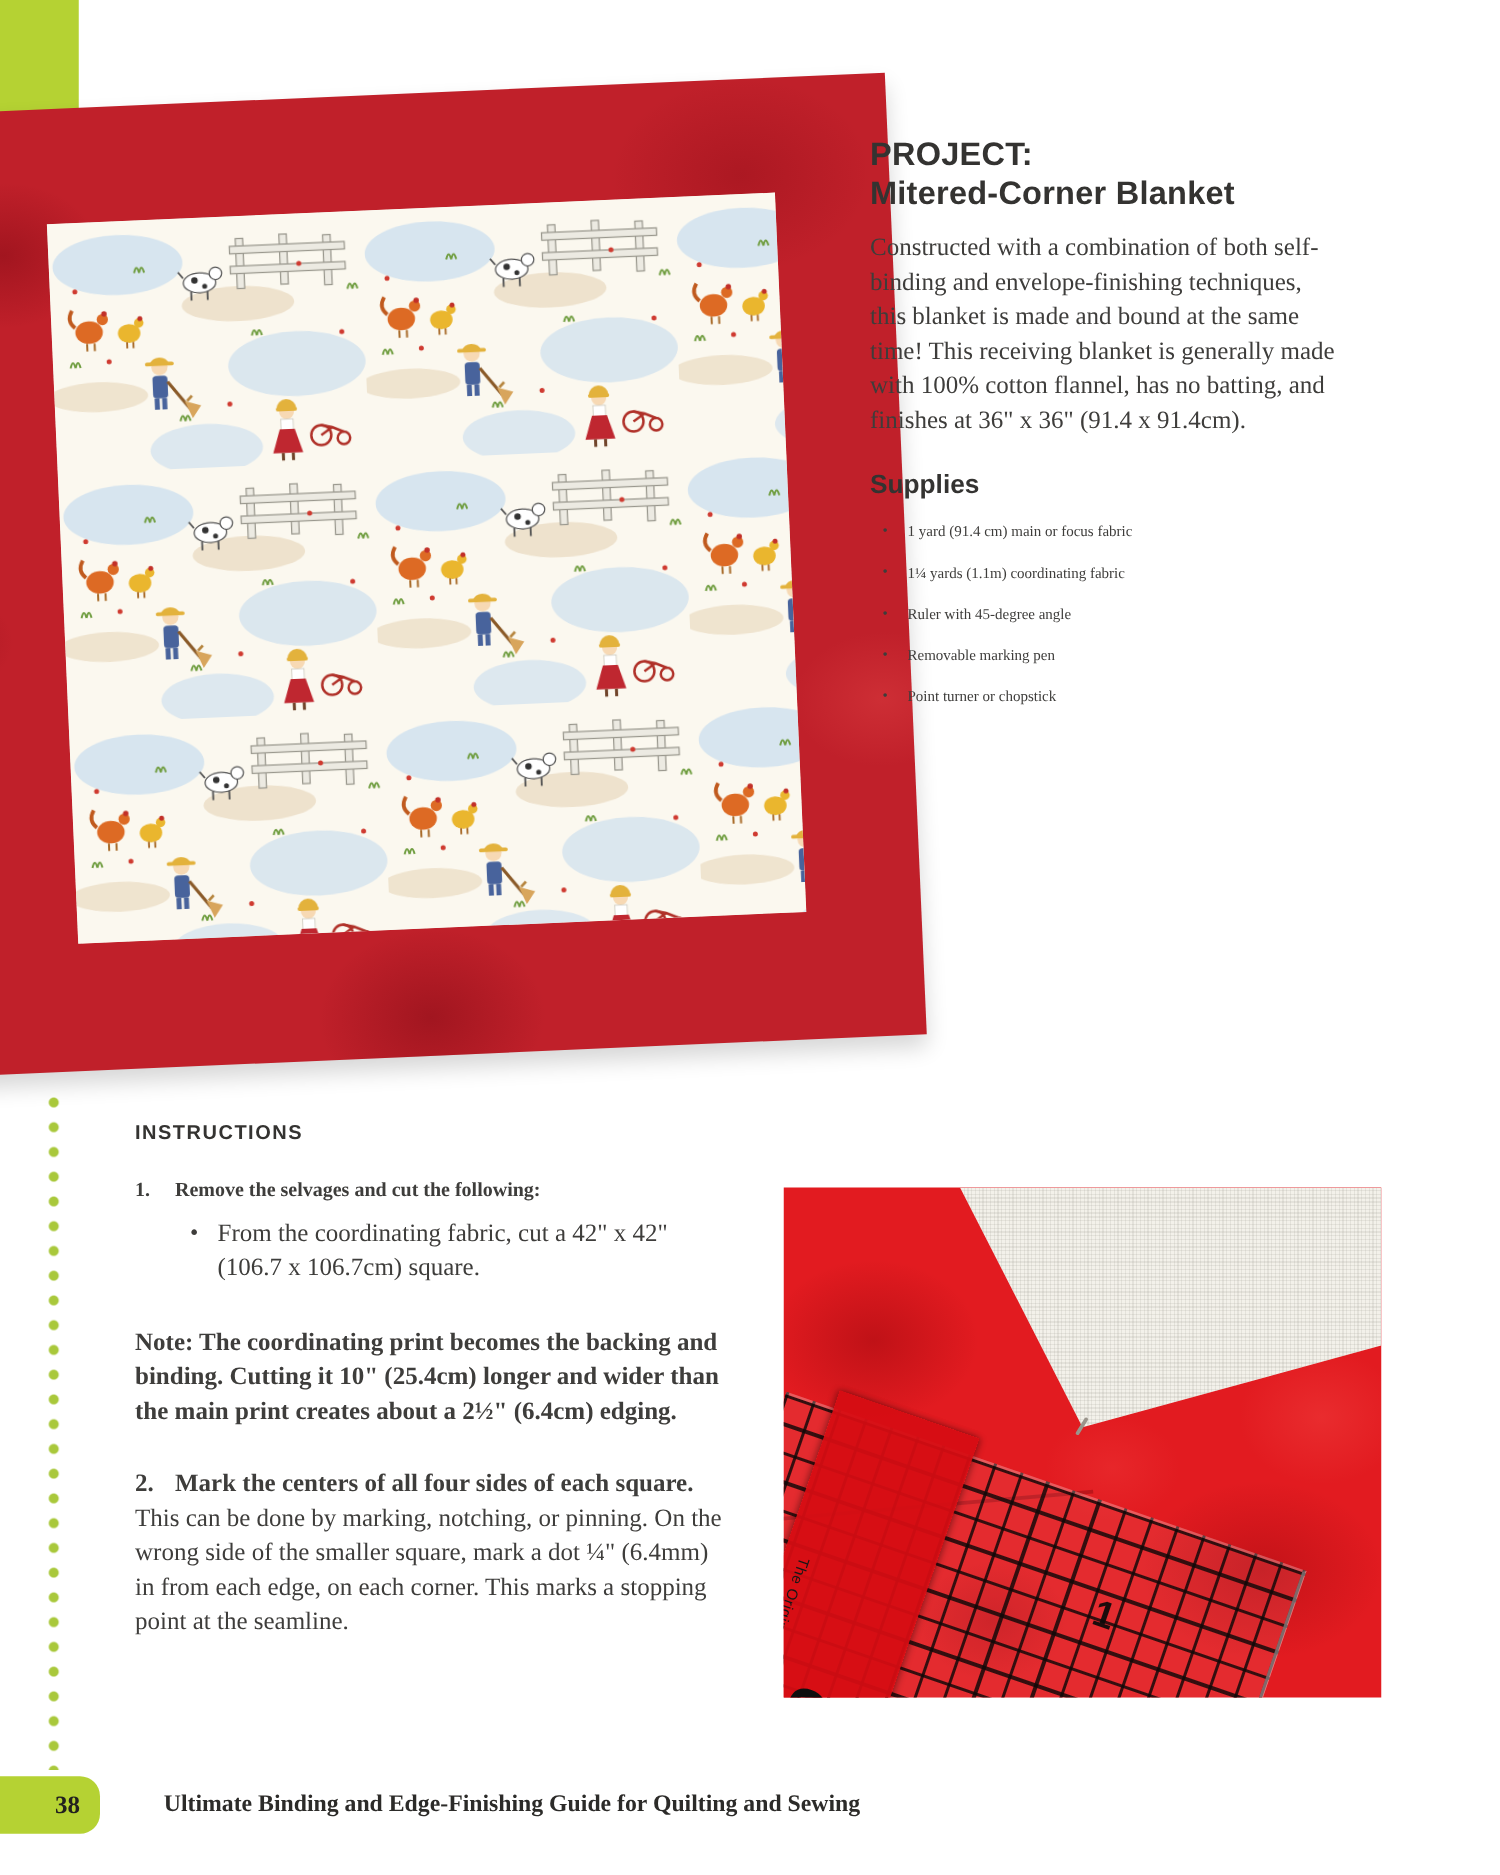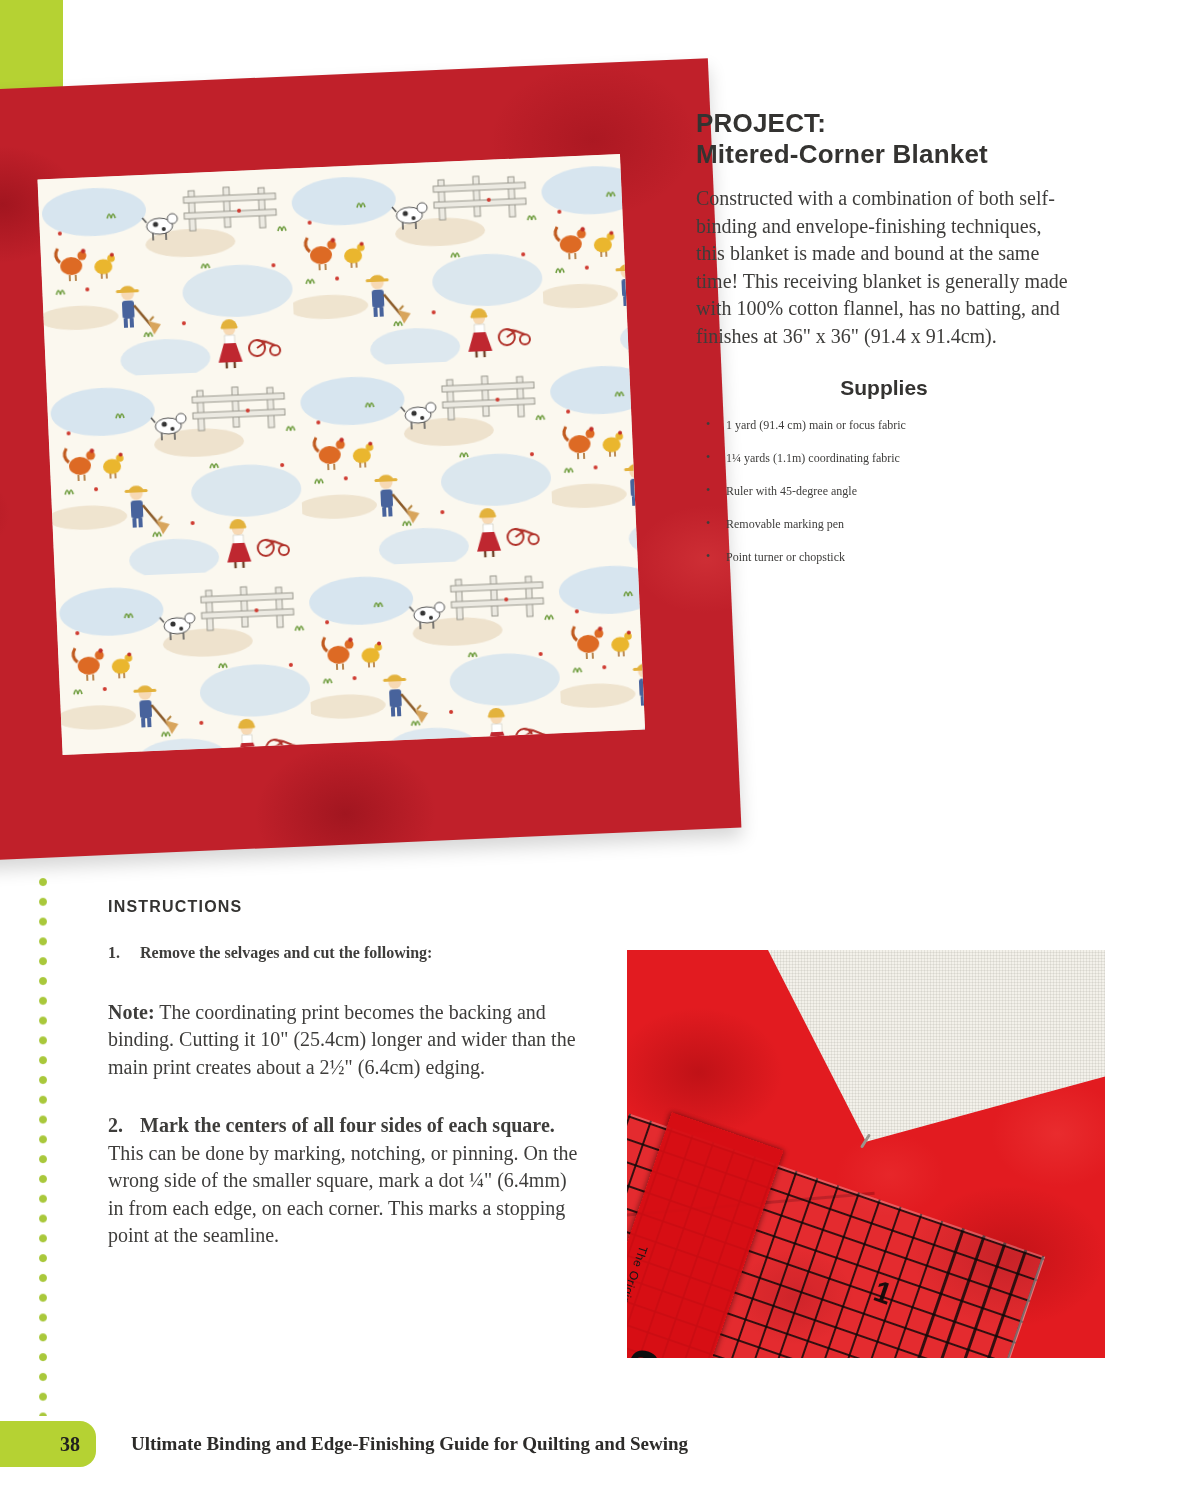--- a/index.html
+++ b/index.html
@@ -38,39 +38,39 @@
   
   .project-col { position: absolute; left: 696px; top: 108px; width: 376px; }
   .project-title {
     margin: 0; font-family: "Liberation Sans", sans-serif; font-weight: 700;
     font-size: 26px; line-height: 31px; color: #343331; letter-spacing: .2px;
   }
   .h-line { display: block; }
   .intro { margin: 15px 0 0; font-size: 20px; line-height: 27.5px; }
   .supplies-h {
     margin: 26px 0 0; font-family: "Liberation Sans", sans-serif; font-weight: 700;
-    font-size: 21px; color: #343331; text-align: center;
+    font-size: 21px; color: #343331;
   }
   .supplies { list-style: none; margin: 12px 0 0; padding: 0; font-size: 12px; }
   .supplies li { position: relative; padding-left: 30px; margin-bottom: 7px; line-height: 26px; }
   .supplies li::before { content: "\2022"; position: absolute; left: 10px; top: -1px; }
 
   
   .instructions-col { position: absolute; left: 108px; top: 898px; width: 476px; }
   .instructions-h {
     margin: 0; font-family: "Liberation Sans", sans-serif; font-weight: 700;
     font-size: 16px; letter-spacing: 1.2px; color: #343331;
   }
   .step1 { margin: 23px 0 0; font-size: 16px; line-height: 27.5px; }
   .step1 strong { font-weight: 700; }
   .num { display: inline-block; min-width: 20px; margin-right: 12px; }
   .sub-bullets { list-style: none; margin: 7px 0 0; padding: 0 0 0 44px; font-size: 20px; }
   .sub-bullets li { position: relative; padding-left: 22px; line-height: 27.5px; margin-bottom: 5px; }
   .sub-bullets li::before { content: "\2022"; position: absolute; left: 0; top: -1px; font-size: 19px; }
-  .note { margin: 32px 0 0; font-size: 20px; line-height: 27.5px; }
+  .note { margin: 32px 0 0; font-size: 20px; line-height: 27.5px; font-weight: bold; }
   .step2 { margin: 31px 0 0; font-size: 20px; line-height: 27.5px; }
   .step2 strong { display: block; }
 
   
   .dot-line {
     position: absolute; left: 37px; top: 876px; width: 12px; height: 540px;
     background-image: radial-gradient(circle at 6px 6px, #a9c83b 3.4px, rgba(0,0,0,0) 4.5px);
     background-size: 12px 19.8px; background-repeat: repeat-y;
   }
 
@@ -125,21 +125,21 @@
     position: absolute; left: 290px; top: 70px;
     font-family: "Liberation Sans", sans-serif; font-weight: 700; font-size: 30px; color: rgba(10,10,10,.92);
   }
   .pin {
     position: absolute; left: 237px; top: 183px; width: 3px; height: 16px;
     background: #9a958c; transform: rotate(32deg); border-radius: 2px;
   }
 
   
   .page-tab {
-    position: absolute; left: 0; top: 1421px; width: 96px; height: 46px;
+    position: absolute; left: 0; top: 1421px; width: 80px; height: 46px;
     background: #b5d233; border-radius: 0 16px 16px 0;
     font-family: "Liberation Serif", serif; font-weight: 600; font-size: 20px; color: #22211f;
     text-align: right; line-height: 46px; padding-right: 16px;
   }
   .book-title {
     position: absolute; left: 110px; top: 1421px; height: 46px; line-height: 46px;
     font-family: "Liberation Serif", serif; font-weight: 700; font-size: 19px; color: #2c2b29; margin-left: 21px;
   }
 </style>
 </head>
@@ -258,20 +258,21 @@
       <li>Point turner or chopstick</li>
     </ul>
   </section>
 
   <section class="instructions-col">
     <h3 class="instructions-h">INSTRUCTIONS</h3>
     <p class="step1">
       <strong><span class="num">1.</span><span>Remove the selvages and cut the following:</span></strong>
     </p>
     <ul class="sub-bullets">
+      <li>From the coordinating fabric, cut a 42" x 42" (106.7 x 106.7cm) square.</li>
     </ul>
     <p class="note">
       <strong>Note:</strong><span> The coordinating print becomes the backing and binding. Cutting it 10" (25.4cm) longer and wider than the main print creates about a 2½" (6.4cm) edging.</span>
     </p>
     <p class="step2">
       <strong><span class="num">2.</span><span>Mark the centers of all four sides of each square.</span></strong>
       <span>This can be done by marking, notching, or pinning. On the wrong side of the smaller square, mark a dot ¼" (6.4mm) in from each edge, on each corner. This marks a stopping point at the seamline.</span>
     </p>
   </section>
 

